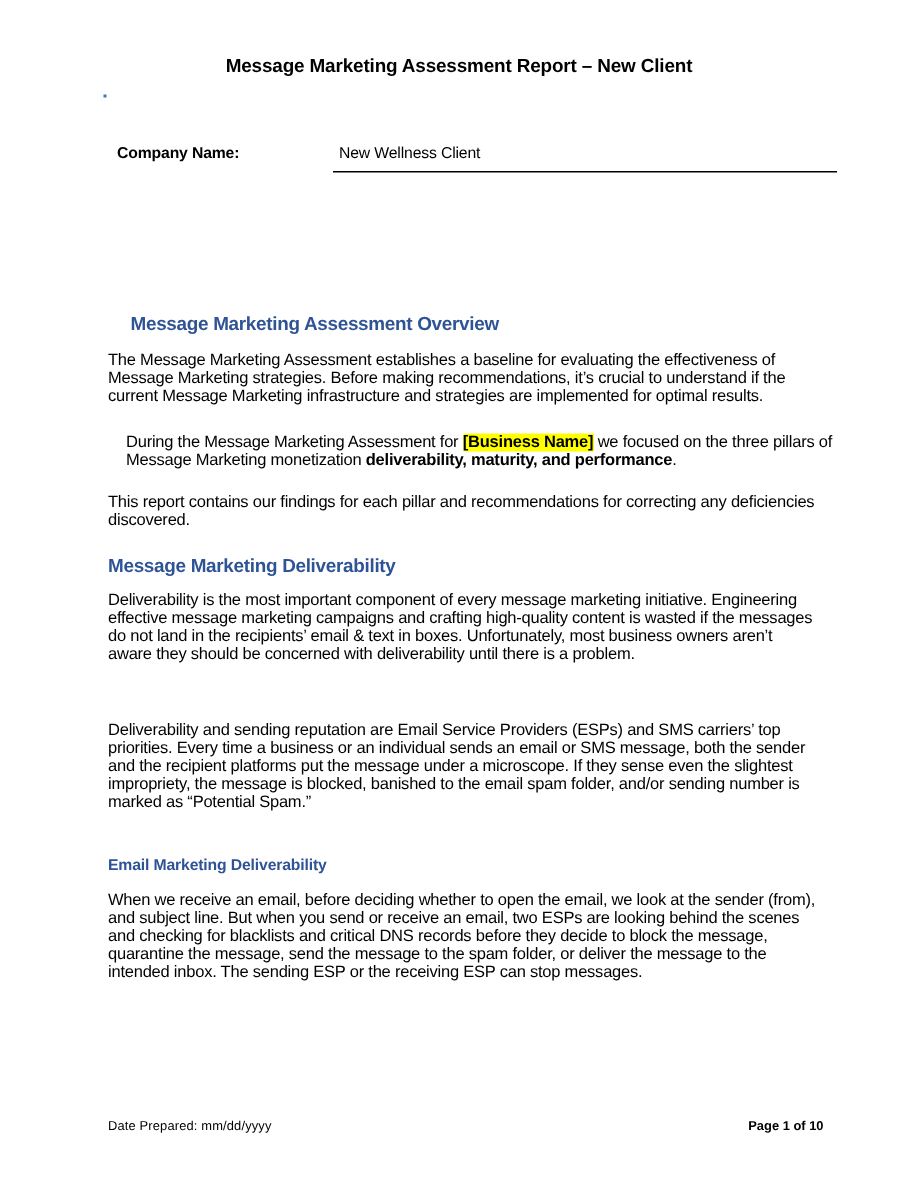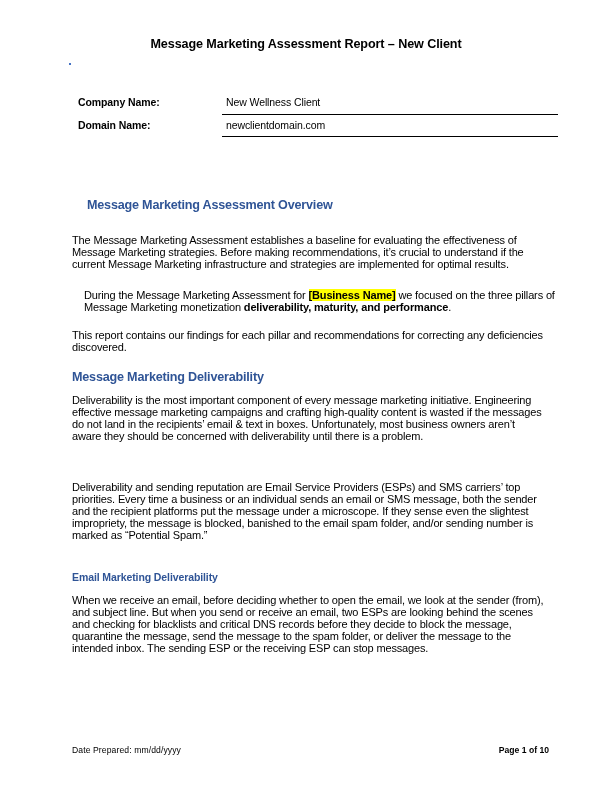--- a/index.html
+++ b/index.html
@@ -47,28 +47,23 @@
 
 <div class="title">Message Marketing Assessment Report – New Client</div>
 <div class="dot"></div>
 
 <div class="info-table">
   <div class="info-row">
     <span class="info-label">Company Name:</span>
     <span class="info-value">New Wellness Client</span>
     <div class="info-line"></div>
   </div>
-  <div class="info-row">
-    <span class="info-label">Domain Name:</span>
-    <span class="info-value">newclientdomain.com</span>
-    <div class="info-line"></div>
-  </div>
 </div>
 
-<div class="h1" style="top:198px;padding-left:15px;">Message Marketing Assessment Overview</div>
+<div class="h1" style="top:209px;padding-left:15px;">Message Marketing Assessment Overview</div>
 <div class="para" style="top:234px;">The Message Marketing Assessment establishes a baseline for evaluating the effectiveness of Message Marketing strategies. Before making recommendations, it’s crucial to understand if the current Message Marketing infrastructure and strategies are implemented for optimal results.</div>
 <div class="para" style="top:289px;margin-left:12px;"><span>During the Message Marketing Assessment for </span><span class="hl">[Business Name]</span><span> we focused on the three pillars of Message Marketing monetization </span><span class="b">deliverability, maturity, and performance</span><span>.</span></div>
 <div class="para" style="top:329px;">This report contains our findings for each pillar and recommendations for correcting any deficiencies discovered.</div>
 
 <div class="h1" style="top:370px;">Message Marketing Deliverability</div>
 <div class="para" style="top:394px;">Deliverability is the most important component of every message marketing initiative. Engineering effective message marketing campaigns and crafting high-quality content is wasted if the messages do not land in the recipients’ email &amp; text in boxes. Unfortunately, most business owners aren’t aware they should be concerned with deliverability until there is a problem.</div>
 <div class="para" style="top:481px;">Deliverability and sending reputation are Email Service Providers (ESPs) and SMS carriers’ top priorities. Every time a business or an individual sends an email or SMS message, both the sender and the recipient platforms put the message under a microscope. If they sense even the slightest impropriety, the message is blocked, banished to the email spam folder, and/or sending number is marked as “Potential Spam.”</div>
 
 <div class="h2" style="top:571px;">Email Marketing Deliverability</div>
 <div class="para" style="top:594px;">When we receive an email, before deciding whether to open the email, we look at the sender (from), and subject line. But when you send or receive an email, two ESPs are looking behind the scenes and checking for blacklists and critical DNS records before they decide to block the message, quarantine the message, send the message to the spam folder, or deliver the message to the intended inbox. The sending ESP or the receiving ESP can stop messages.</div>

